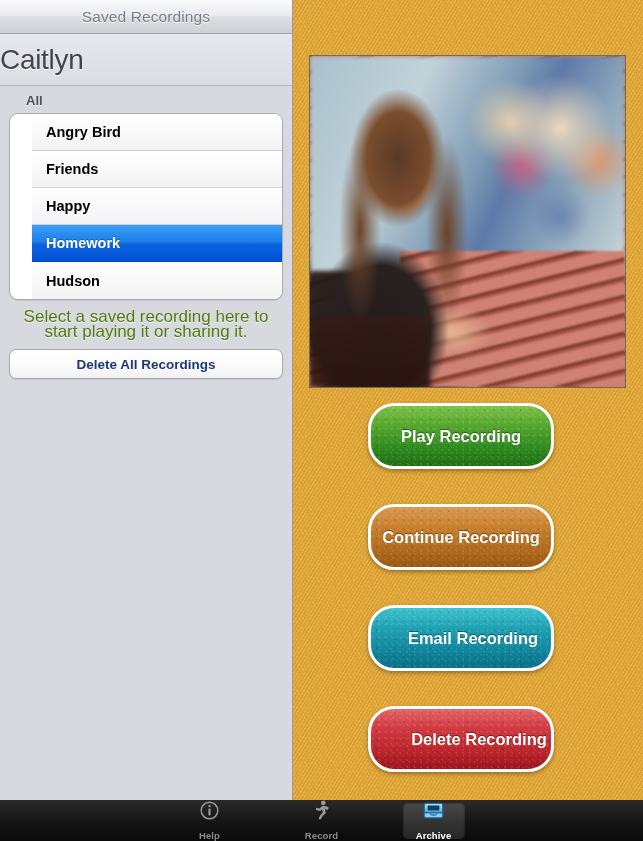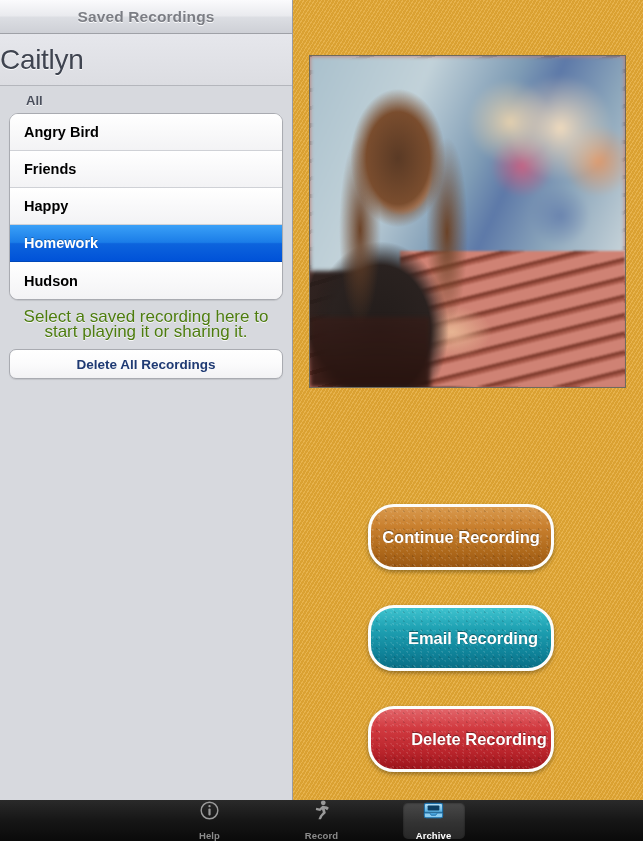--- a/index.html
+++ b/index.html
@@ -42,21 +42,21 @@
     position: relative;
     height: 34px;
     background: linear-gradient(to bottom, #fbfbfd 0%, #e9eaee 48%, #dcdee3 52%, #ced0d6 100%);
     border-bottom: 1px solid #9fa1a7;
     display: flex;
     align-items: center;
     justify-content: center;
   }
   .navbar-title {
     font-size: 15.5px;
-    font-weight: bold;
+    font-weight: normal;
     color: #7b7d84;
     text-shadow: 0 1px 0 rgba(255,255,255,0.9);
     letter-spacing: 0.1px;
   }
 
   .person-header {
     height: 52px;
     background: linear-gradient(to bottom, #e6e7ec 0%, #dcdde2 100%);
     border-bottom: 1px solid #b4b6bc;
     display: flex;
@@ -79,20 +79,21 @@
     text-shadow: 0 1px 0 rgba(255,255,255,0.8);
   }
 
   .list-group {
     margin: 0 9px;
     background: #ffffff;
     border: 1px solid #a9abb1;
     border-radius: 9px;
     overflow: hidden;
     box-shadow: 0 1px 1px rgba(0,0,0,0.10);
+    padding-left: 22px;
   }
 
   .list-row {
     position: relative;
     height: 37px;
     display: flex;
     align-items: center;
     padding: 0 14px;
     font-size: 14.5px;
     font-weight: bold;
@@ -381,20 +382,23 @@
     <div id="detail">
 
       <div class="photo-frame">
         <div class="photo"></div>
         <div class="photo-sky"></div>
         <div class="photo-table"></div>
         <div class="photo-girl"></div>
         <div class="photo-table2"></div>
       </div>
 
+      <div class="abtn" id="btn-play">
+        <span>Play Recording</span>
+      </div>
 
       <div class="abtn" id="btn-continue">
         <span>Continue Recording</span>
       </div>
 
       <div class="abtn" id="btn-email">
         <span>Email Recording</span>
       </div>
 
       <div class="abtn" id="btn-delete">

